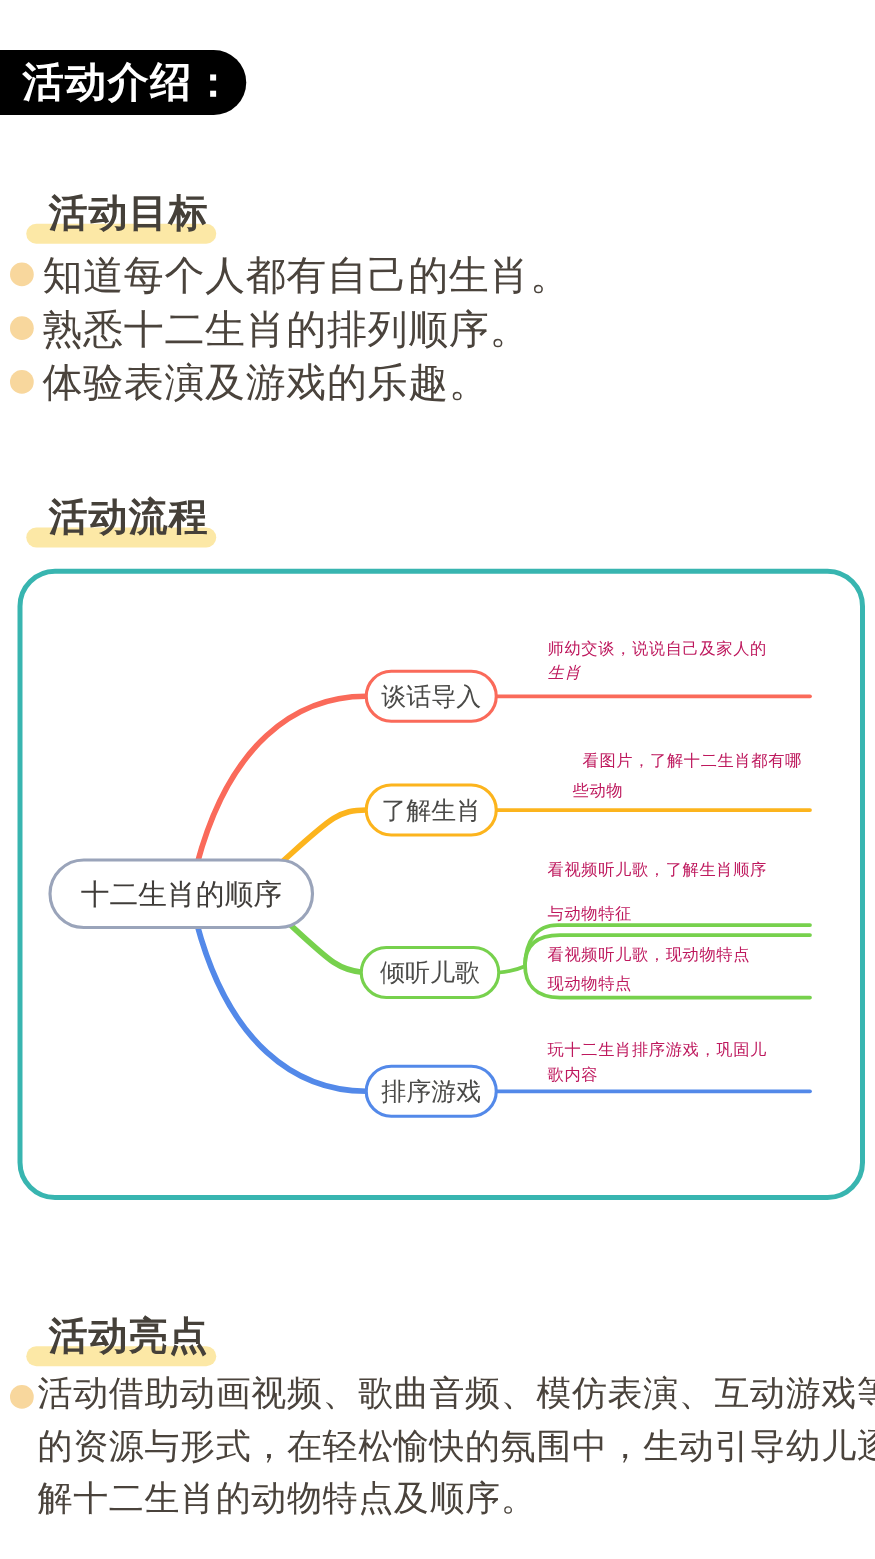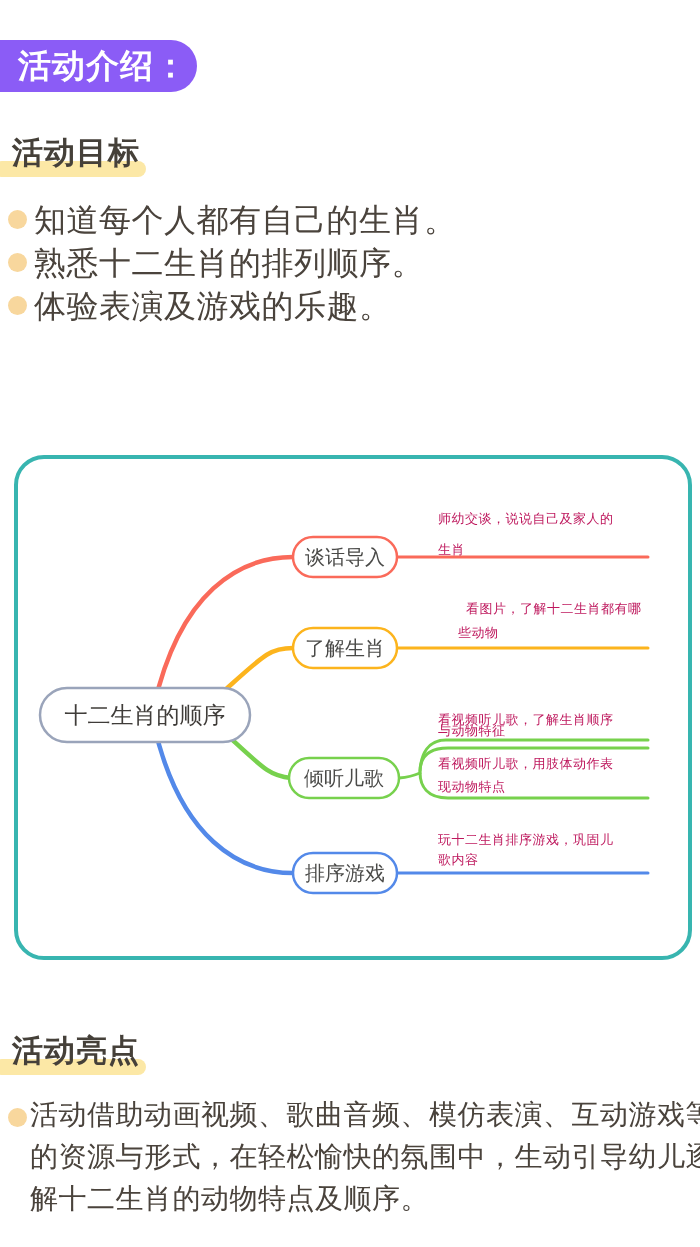--- a/index.html
+++ b/index.html
@@ -6,28 +6,28 @@
   html,body { background:#ffffff; }
   .page {
     position:relative; width:700px; height:1247px; margin:0 auto;
     background:#ffffff; overflow:hidden;
     font-family:"Liberation Sans","DejaVu Sans",sans-serif;
   }
 
   
   .badge {
     position:absolute; left:0; top:40px; width:197px; height:52px;
-    background:#8b5cf6; border-radius:0 26px 26px 0;
+    background:#000000; border-radius:0 26px 26px 0;
     color:#ffffff; font-size:33px; font-weight:700;
     line-height:52px; padding-left:18px; letter-spacing:1px;
     white-space:nowrap;
   }
 
   
-  .heading { position:absolute; left:12px; height:40px; }
+  .heading { position:absolute; left:39px; height:40px;margin-top:18px; }
   .heading .hl-bar {
     position:absolute; left:-18px; top:25px; width:152px; height:16px;
     background:#fce8a6; border-radius:9px;
   }
   .heading .heading-text {
     position:relative; font-size:31px; font-weight:700; line-height:34px;
     color:#454039; letter-spacing:1px; white-space:nowrap;
   }
   .heading-goals { top:136px; }
   .heading-process { top:379px; }
@@ -49,23 +49,23 @@
   .mindmap {
     position:absolute; left:14px; top:455px; width:678px; height:505px;
     border:4px solid #38b5b0; border-radius:30px; background:#ffffff;
     overflow:hidden;
   }
   .mindmap svg { position:absolute; left:0; top:0; }
   .note-line {
     position:absolute; left:420px; font-size:13px; line-height:22px;
     color:#be185d; letter-spacing:0.5px; white-space:nowrap;
   }
-  .n1a { top:49px; }  .n1b { top:80px; }
+  .n1a { top:49px; }  .n1b { top:68px;font-style:italic; }
   .n2a { top:139px;margin-left:28px; } .n2b { top:163px;margin-left:20px; }
-  .n3a { top:250px; } .n3b { top:261px; }
+  .n3a { top:226px; } .n3b { top:261px; }
   .n4a { top:294px; } .n4b { top:317px; }
   .n5a { top:370px; } .n5b { top:390px; }
 
   
   .para-dot { position:absolute; left:8px; top:1108px; width:19px; height:19px;
     border-radius:50%; background:#f8d79d; }
   .para { position:absolute; left:30px; top:1094px; }
   .para-line {
     font-size:28px; line-height:42px; color:#4a433c;
     letter-spacing:0.5px; white-space:nowrap;
@@ -97,20 +97,24 @@
     <li class="goal-item">
       <span class="dot"></span>
       <span class="goal-text">熟悉十二生肖的排列顺序。</span>
     </li>
     <li class="goal-item">
       <span class="dot"></span>
       <span class="goal-text">体验表演及游戏的乐趣。</span>
     </li>
   </ul>
 
+  <div class="heading heading-process">
+    <div class="hl-bar"></div>
+    <span class="heading-text">活动流程</span>
+  </div>
 
   <div class="mindmap">
     <svg width="670" height="497" viewBox="0 0 670 497">
 
       <path d="M 136,247 C 162,132 222,98 275,98" fill="none" stroke-width="4.5" stroke-linecap="round" stroke="#fa6a5a"></path>
       <path d="M 206,232 C 246,196 252,189 275,189" fill="none" stroke-width="4.5" stroke-linecap="round" stroke="#fcb41d"></path>
       <path d="M 209,276 C 246,310 252,317 273,319" fill="none" stroke-width="4.5" stroke-linecap="round" stroke="#77d14d"></path>
       <path d="M 136,266 C 162,380 222,414 275,414" fill="none" stroke-width="4.5" stroke-linecap="round" stroke="#5389e9"></path>
 
       <path d="M 379,98 H 630" fill="none" stroke-width="3" stroke-linecap="round" stroke="#fa6a5a"></path>
@@ -138,21 +142,21 @@
 
     <div class="note-line n1a">师幼交谈，说说自己及家人的</div>
     <div class="note-line n1b">生肖</div>
 
     <div class="note-line n2a">看图片，了解十二生肖都有哪</div>
     <div class="note-line n2b">些动物</div>
 
     <div class="note-line n3a">看视频听儿歌，了解生肖顺序</div>
     <div class="note-line n3b">与动物特征</div>
 
-    <div class="note-line n4a">看视频听儿歌，用肢体动作表</div>
+    <div class="note-line n4a">看视频听儿歌，现动物特点</div>
     <div class="note-line n4b">现动物特点</div>
 
     <div class="note-line n5a">玩十二生肖排序游戏，巩固儿</div>
     <div class="note-line n5b">歌内容</div>
   </div>
 
   <div class="heading heading-highlights">
     <div class="hl-bar"></div>
     <span class="heading-text">活动亮点</span>
   </div>

